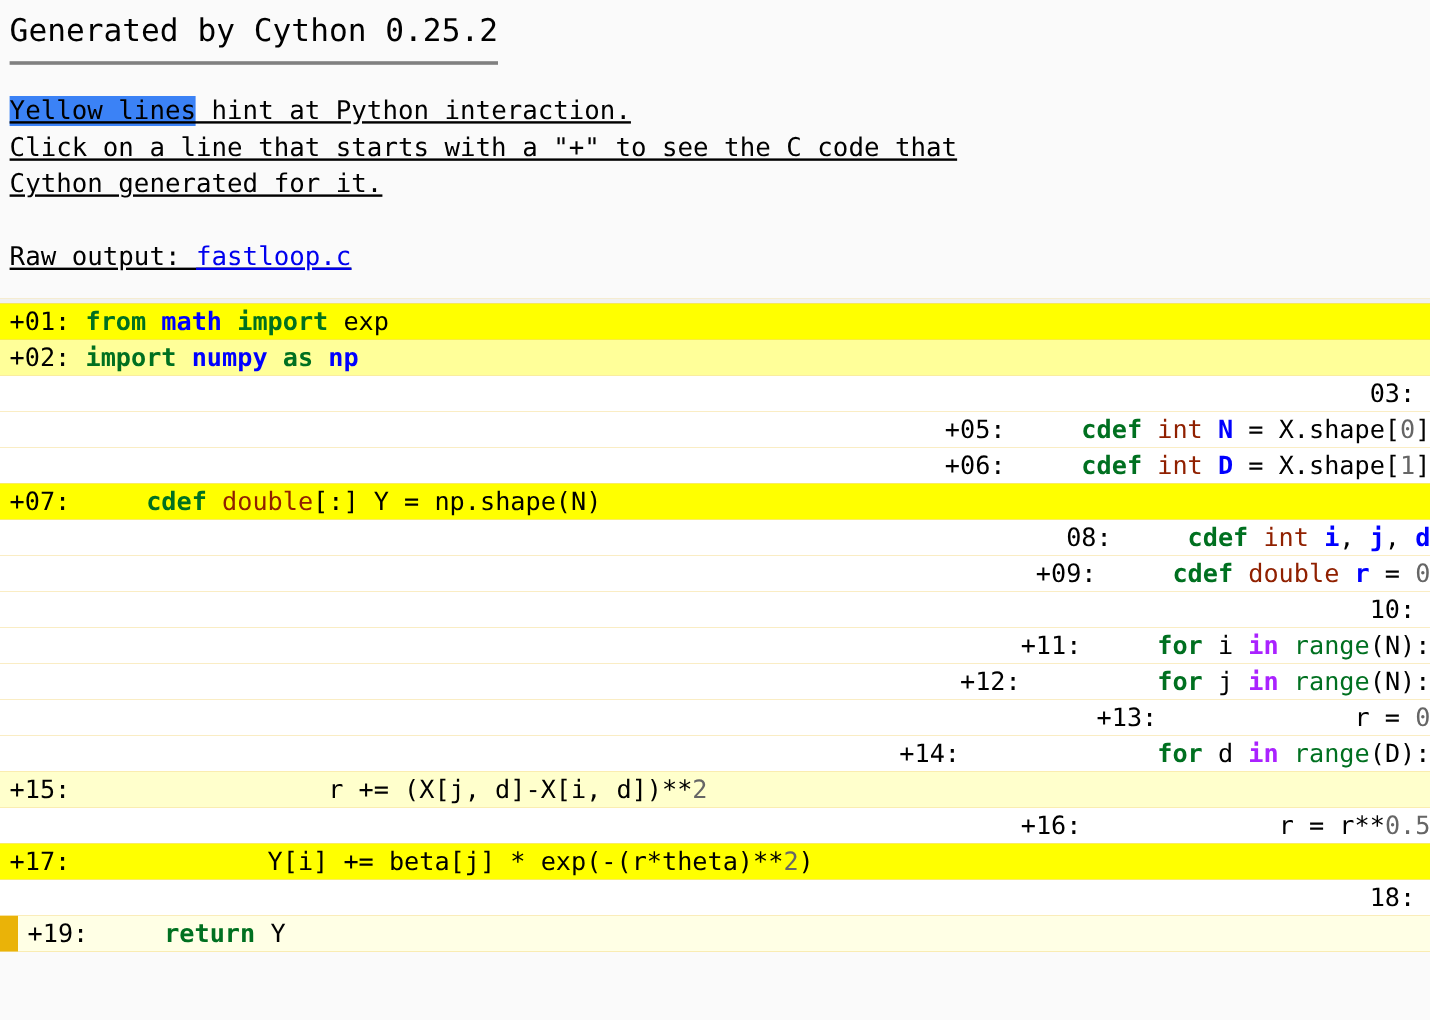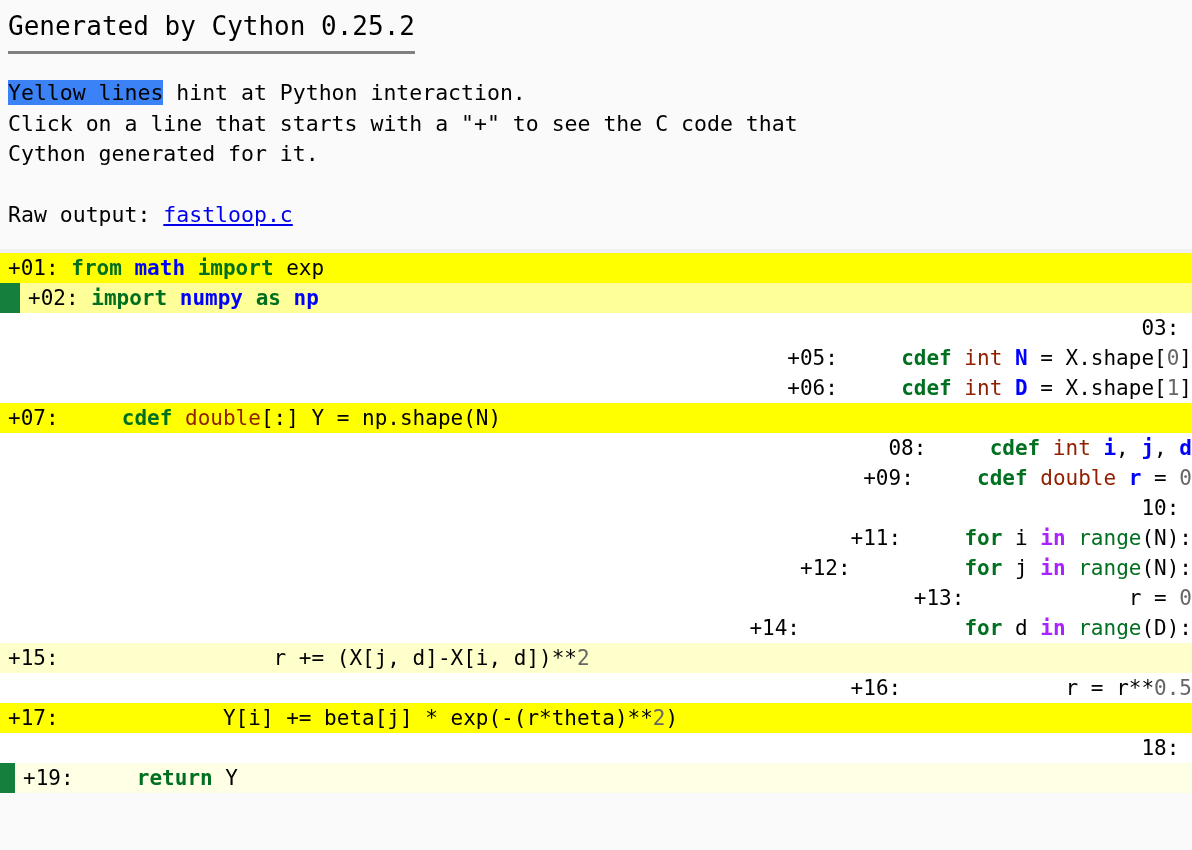--- a/index.html
+++ b/index.html
@@ -15,20 +15,21 @@
   body {
     font-family: "DejaVu Sans Mono", "Liberation Mono", monospace;
     font-size: 21px;
     line-height: 1.42;
     color: #000000;
   }
 
   
   .doc-header {
     padding: 0 0 0 8px;
+    text-decoration: underline;
   }
   .doc-title {
     font-family: "DejaVu Sans Mono", "Liberation Mono", monospace;
     font-size: 26px;
     font-weight: normal;
     margin: 0;
     padding: 4px 0 6px 0;
     display: inline-block;
     border-bottom: 3px solid #808080;
     letter-spacing: 0px;
@@ -55,38 +56,38 @@
   .raw-link {
     color: #0000EE;
     text-decoration: underline;
     cursor: pointer;
   }
 
   
   .code-listing {
     width: 1192px;
     border-top: 4px solid #f0f0f0;
-    background: #15803d;
+    background: #eab308;
   }
   .code-line {
     display: block;
     white-space: pre;
     font-family: "DejaVu Sans Mono", "Liberation Mono", monospace;
     font-size: 21px;
     line-height: 30px;
     height: 30px;
     padding-left: 8px;
     margin: 0;
     background: #ffffff;
     cursor: pointer;
   }
   .score-0 { background: #ffffff; text-align: right; }
   .score-1 { background: #FFFFE5; margin-left: 15px; }
   .score-2 { background: #FFFFCC; }
-  .score-3 { background: #FFFF99; margin-left: 20px; }
+  .score-3 { background: #FFFF99; }
   .score-8 { background: #FFFF00; }
 
   .ln {
     color: #000000;
   }
 
   
   .k   { color: #007020; font-weight: bold; }   
   .kt  { color: #902000; }    
   .ow  { color: #AA22FF; font-weight: bold; }    

